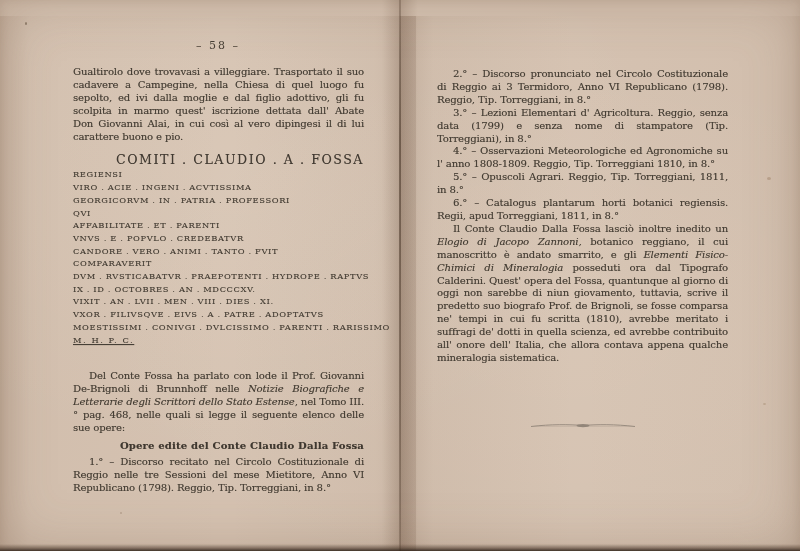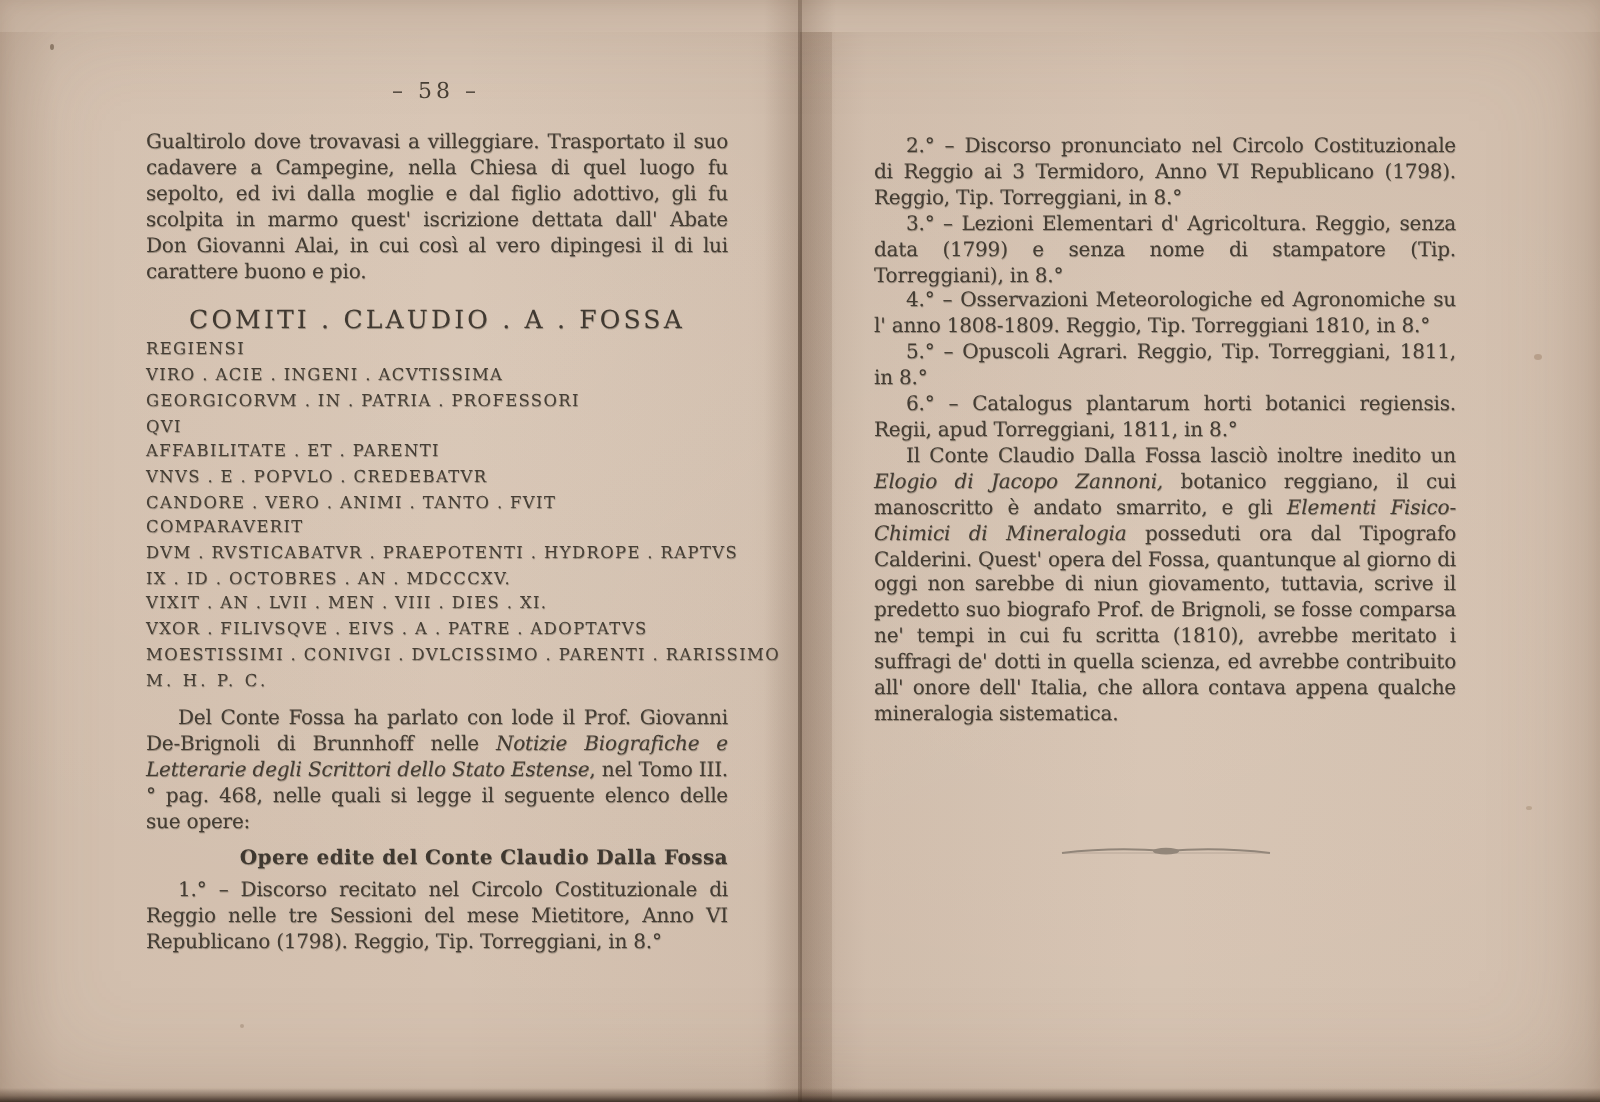--- a/index.html
+++ b/index.html
@@ -39,25 +39,25 @@
   .content{position:absolute;width:291px;color:#433c33;
     text-shadow:0.25px 0.25px 0.35px rgba(67,57,45,0.45);}
   .page-left .content{left:73px;top:50px;}
   .page-right .content{left:37px;top:52px;}
 
   .par{margin:0;font-size:10px;line-height:12.9px;text-align:justify;
     letter-spacing:-0.1px;}
   .par.ind{text-indent:16px;}
   .it{font-style:italic;}
 
-  .ep-title{margin:9px 0 1px;text-align:center;white-space:nowrap;
+  .ep-title{margin:9px 0 1px;text-align:right;white-space:nowrap;
     font-size:12.5px;letter-spacing:1.6px;color:#403931;}
   .ep-line{text-align:left;white-space:nowrap;font-size:8.2px;
     letter-spacing:0.7px;line-height:12.7px;color:#463f36;}
-  .ep-sig{letter-spacing:1.6px;margin-bottom:8px;}
+  .ep-sig{letter-spacing:1.6px;margin-bottom:24px;text-decoration:underline;}
 
   .subheading{margin:5px 0 5px;text-align:right;font-weight:bold;
     font-size:10px;letter-spacing:0.2px;white-space:nowrap;color:#3f3830;}
 
   .divider{margin-top:50px;text-align:center;opacity:0.75;}
 </style>
 </head>
 <body>
 
 <div class="scan">

